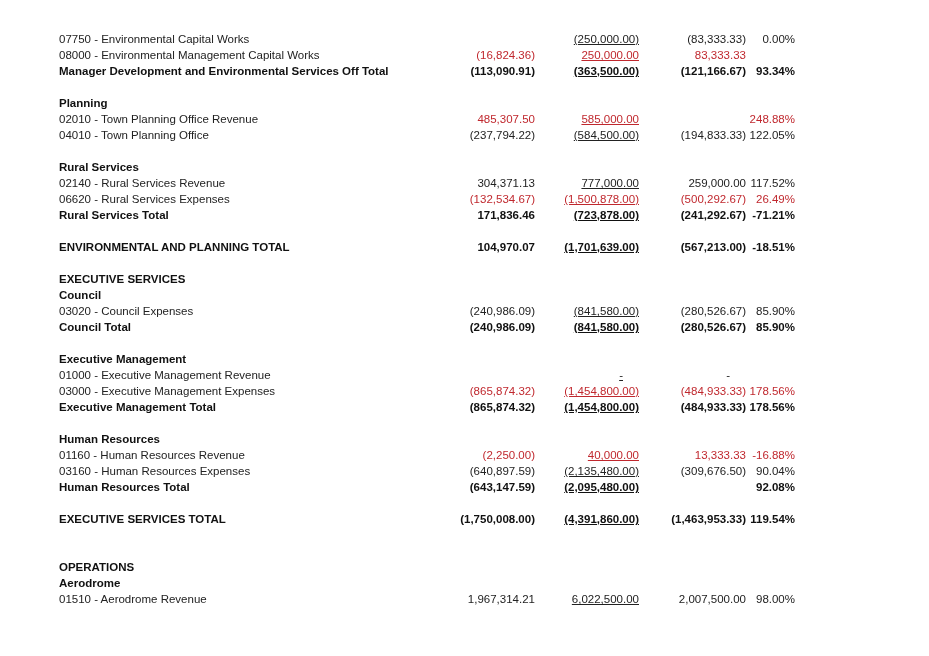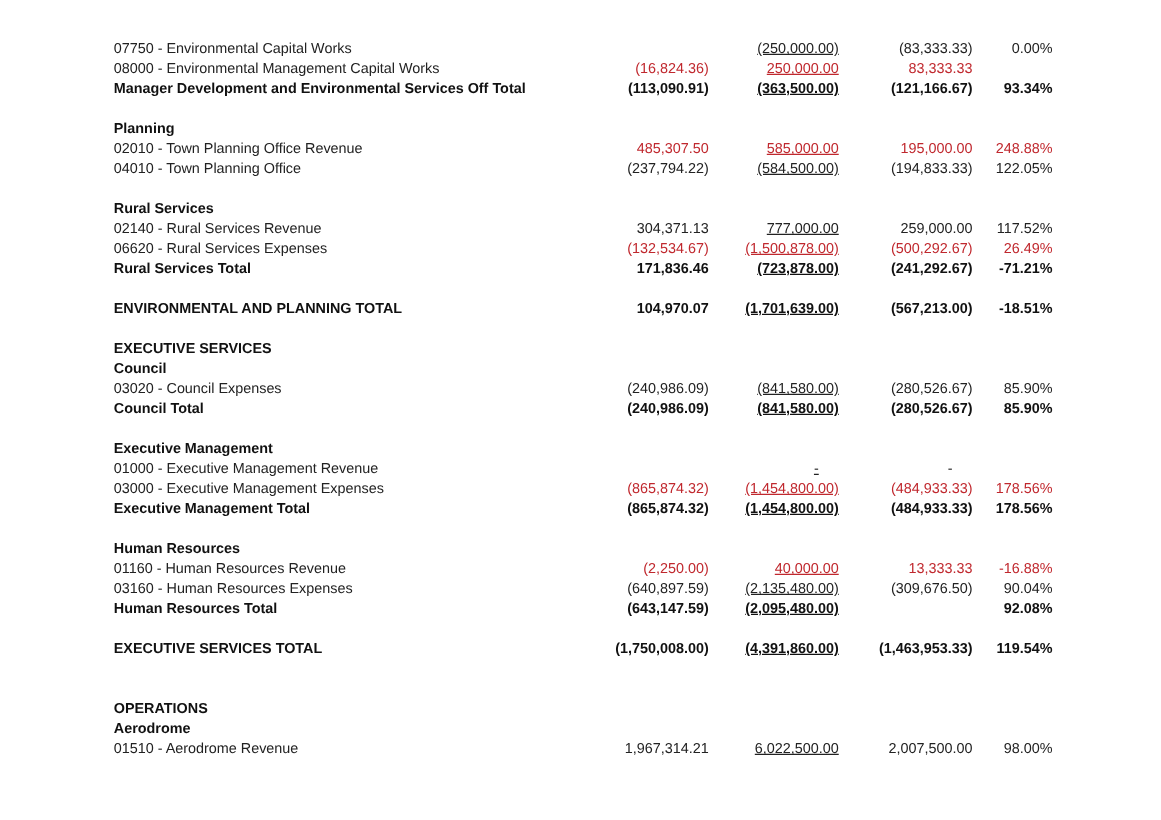--- a/index.html
+++ b/index.html
@@ -11,21 +11,20 @@
       width: 929px;
       height: 656px;
       overflow: hidden;
       font-family: "Liberation Sans", "DejaVu Sans", sans-serif;
       font-size: 11.5px;
       color: #222222;
     }
     .sheet {
       position: relative;
       padding-top: 31px;
-      padding-left: 32px;
     }
     .row {
       position: relative;
       height: 16px;
       line-height: 16px;
       white-space: nowrap;
     }
     .row.bold { font-weight: bold; color: #111111; }
     .label {
       position: absolute;
@@ -34,21 +33,21 @@
     }
     .num {
       position: absolute;
       top: 0;
       text-align: right;
       width: 160px;
     }
     .c1 { left: 375px; }   
     .c2 { left: 479px; text-decoration: underline; }   
     .c3 { left: 586px; }   
-    .c4 { left: 650px; }   
+    .c4 { left: 635px; }   
     .num.red { color: #c0282e; }
     .num.dash { padding-right: 16px; box-sizing: border-box; }
   </style>
 </head>
 <body>
 
 <div class="sheet" id="sheet">
     <div class="row">
     <span class="label">07750 - Environmental Capital Works</span>
     <span class="num c1"></span>
@@ -81,21 +80,20 @@
     <span class="label">Planning</span>
     <span class="num c1"></span>
     <span class="num c2"></span>
     <span class="num c3"></span>
     <span class="num c4"></span>
   </div>
     <div class="row">
     <span class="label">02010 - Town Planning Office Revenue</span>
     <span class="num c1 red">485,307.50</span>
     <span class="num c2 red">585,000.00</span>
-    <span class="num c3 red">195,000.00</span>
     <span class="num c4 red">248.88%</span>
   </div>
     <div class="row">
     <span class="label">04010 - Town Planning Office</span>
     <span class="num c1">(237,794.22)</span>
     <span class="num c2">(584,500.00)</span>
     <span class="num c3">(194,833.33)</span>
     <span class="num c4">122.05%</span>
   </div>
     <div class="row">

